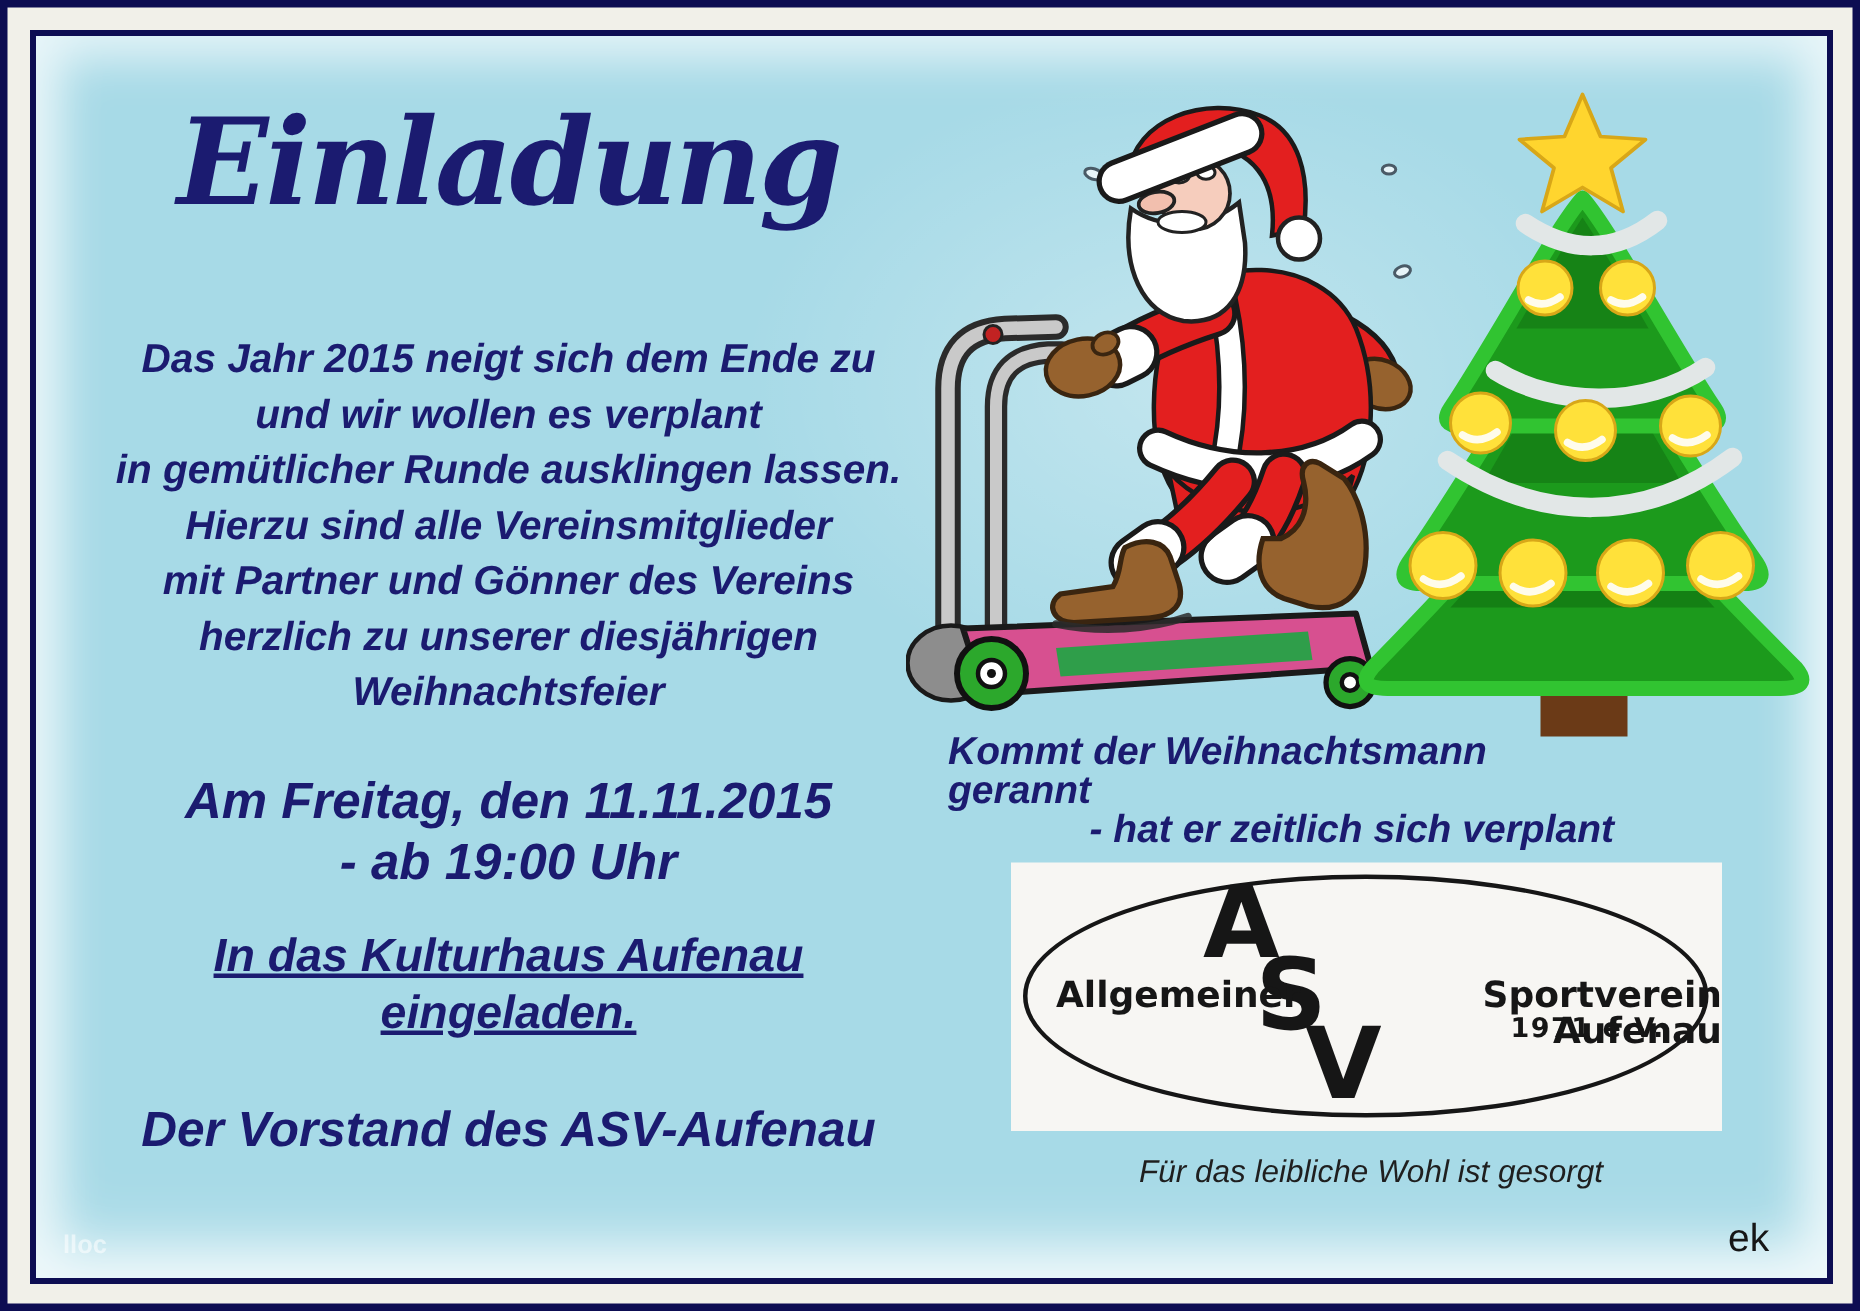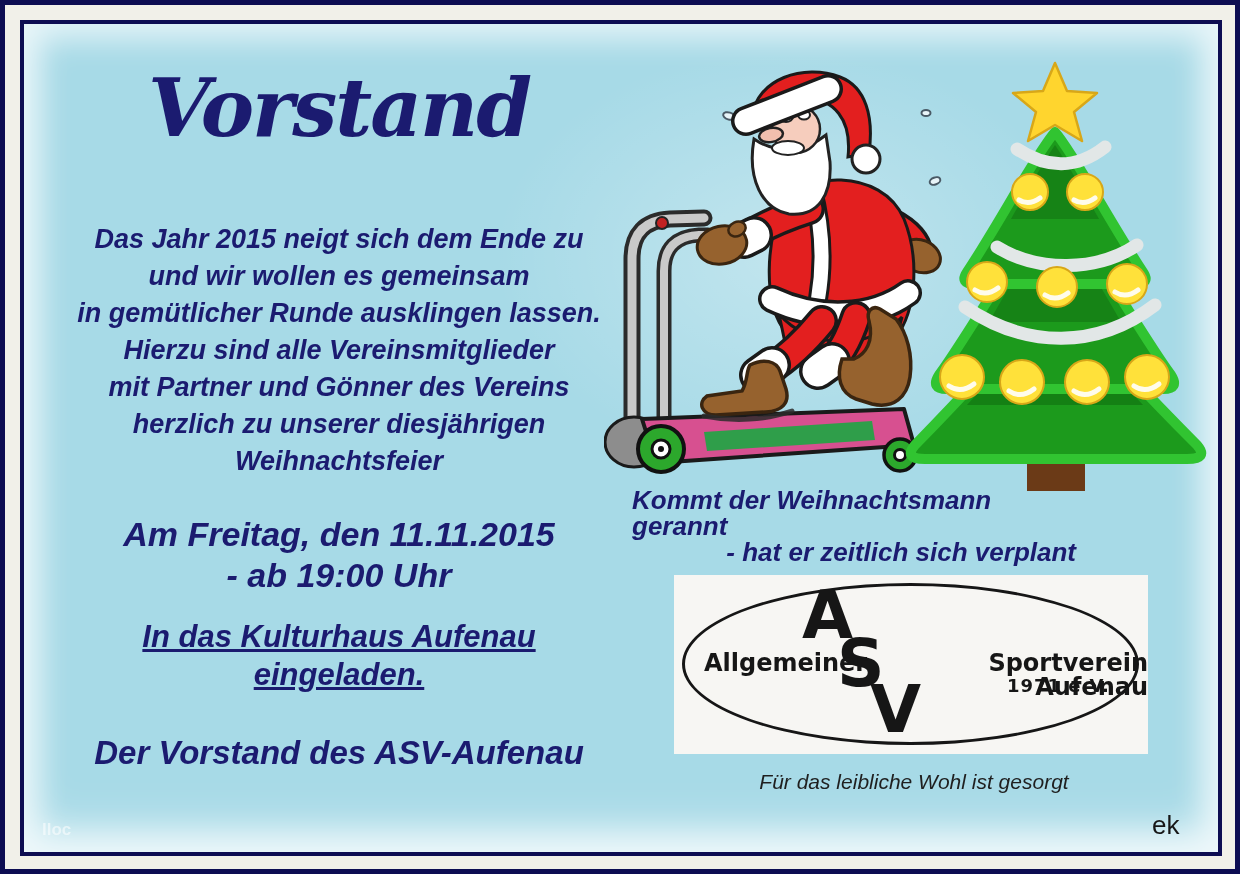--- a/index.html
+++ b/index.html
@@ -63,25 +63,25 @@
   }
   .credit{position:absolute;left:1128px;top:786px;color:#161616;font-size:26px;}
   .watermark{position:absolute;left:18px;top:796px;color:rgba(255,255,255,.55);font-size:17px;font-weight:bold;}
 </style>
 </head>
 <body>
 
 <div class="page">
   <div class="canvas">
 
-    <div class="title navy">Vorstand</div>
+    <div class="title navy">Einladung</div>
 
     <div class="intro navy">
       <div>Das Jahr 2015 neigt sich dem Ende zu</div>
-      <div>und wir wollen es gemeinsam</div>
+      <div>und wir wollen es verplant</div>
       <div>in gemütlicher Runde  ausklingen lassen.</div>
       <div>Hierzu sind alle Vereinsmitglieder</div>
       <div>mit Partner und Gönner des Vereins</div>
       <div>herzlich zu unserer diesjährigen</div>
       <div>Weihnachtsfeier</div>
     </div>
 
     <div class="dateblock navy">
       <div>Am Freitag, den 11.11.2015</div>
       <div>- ab 19:00 Uhr</div>

